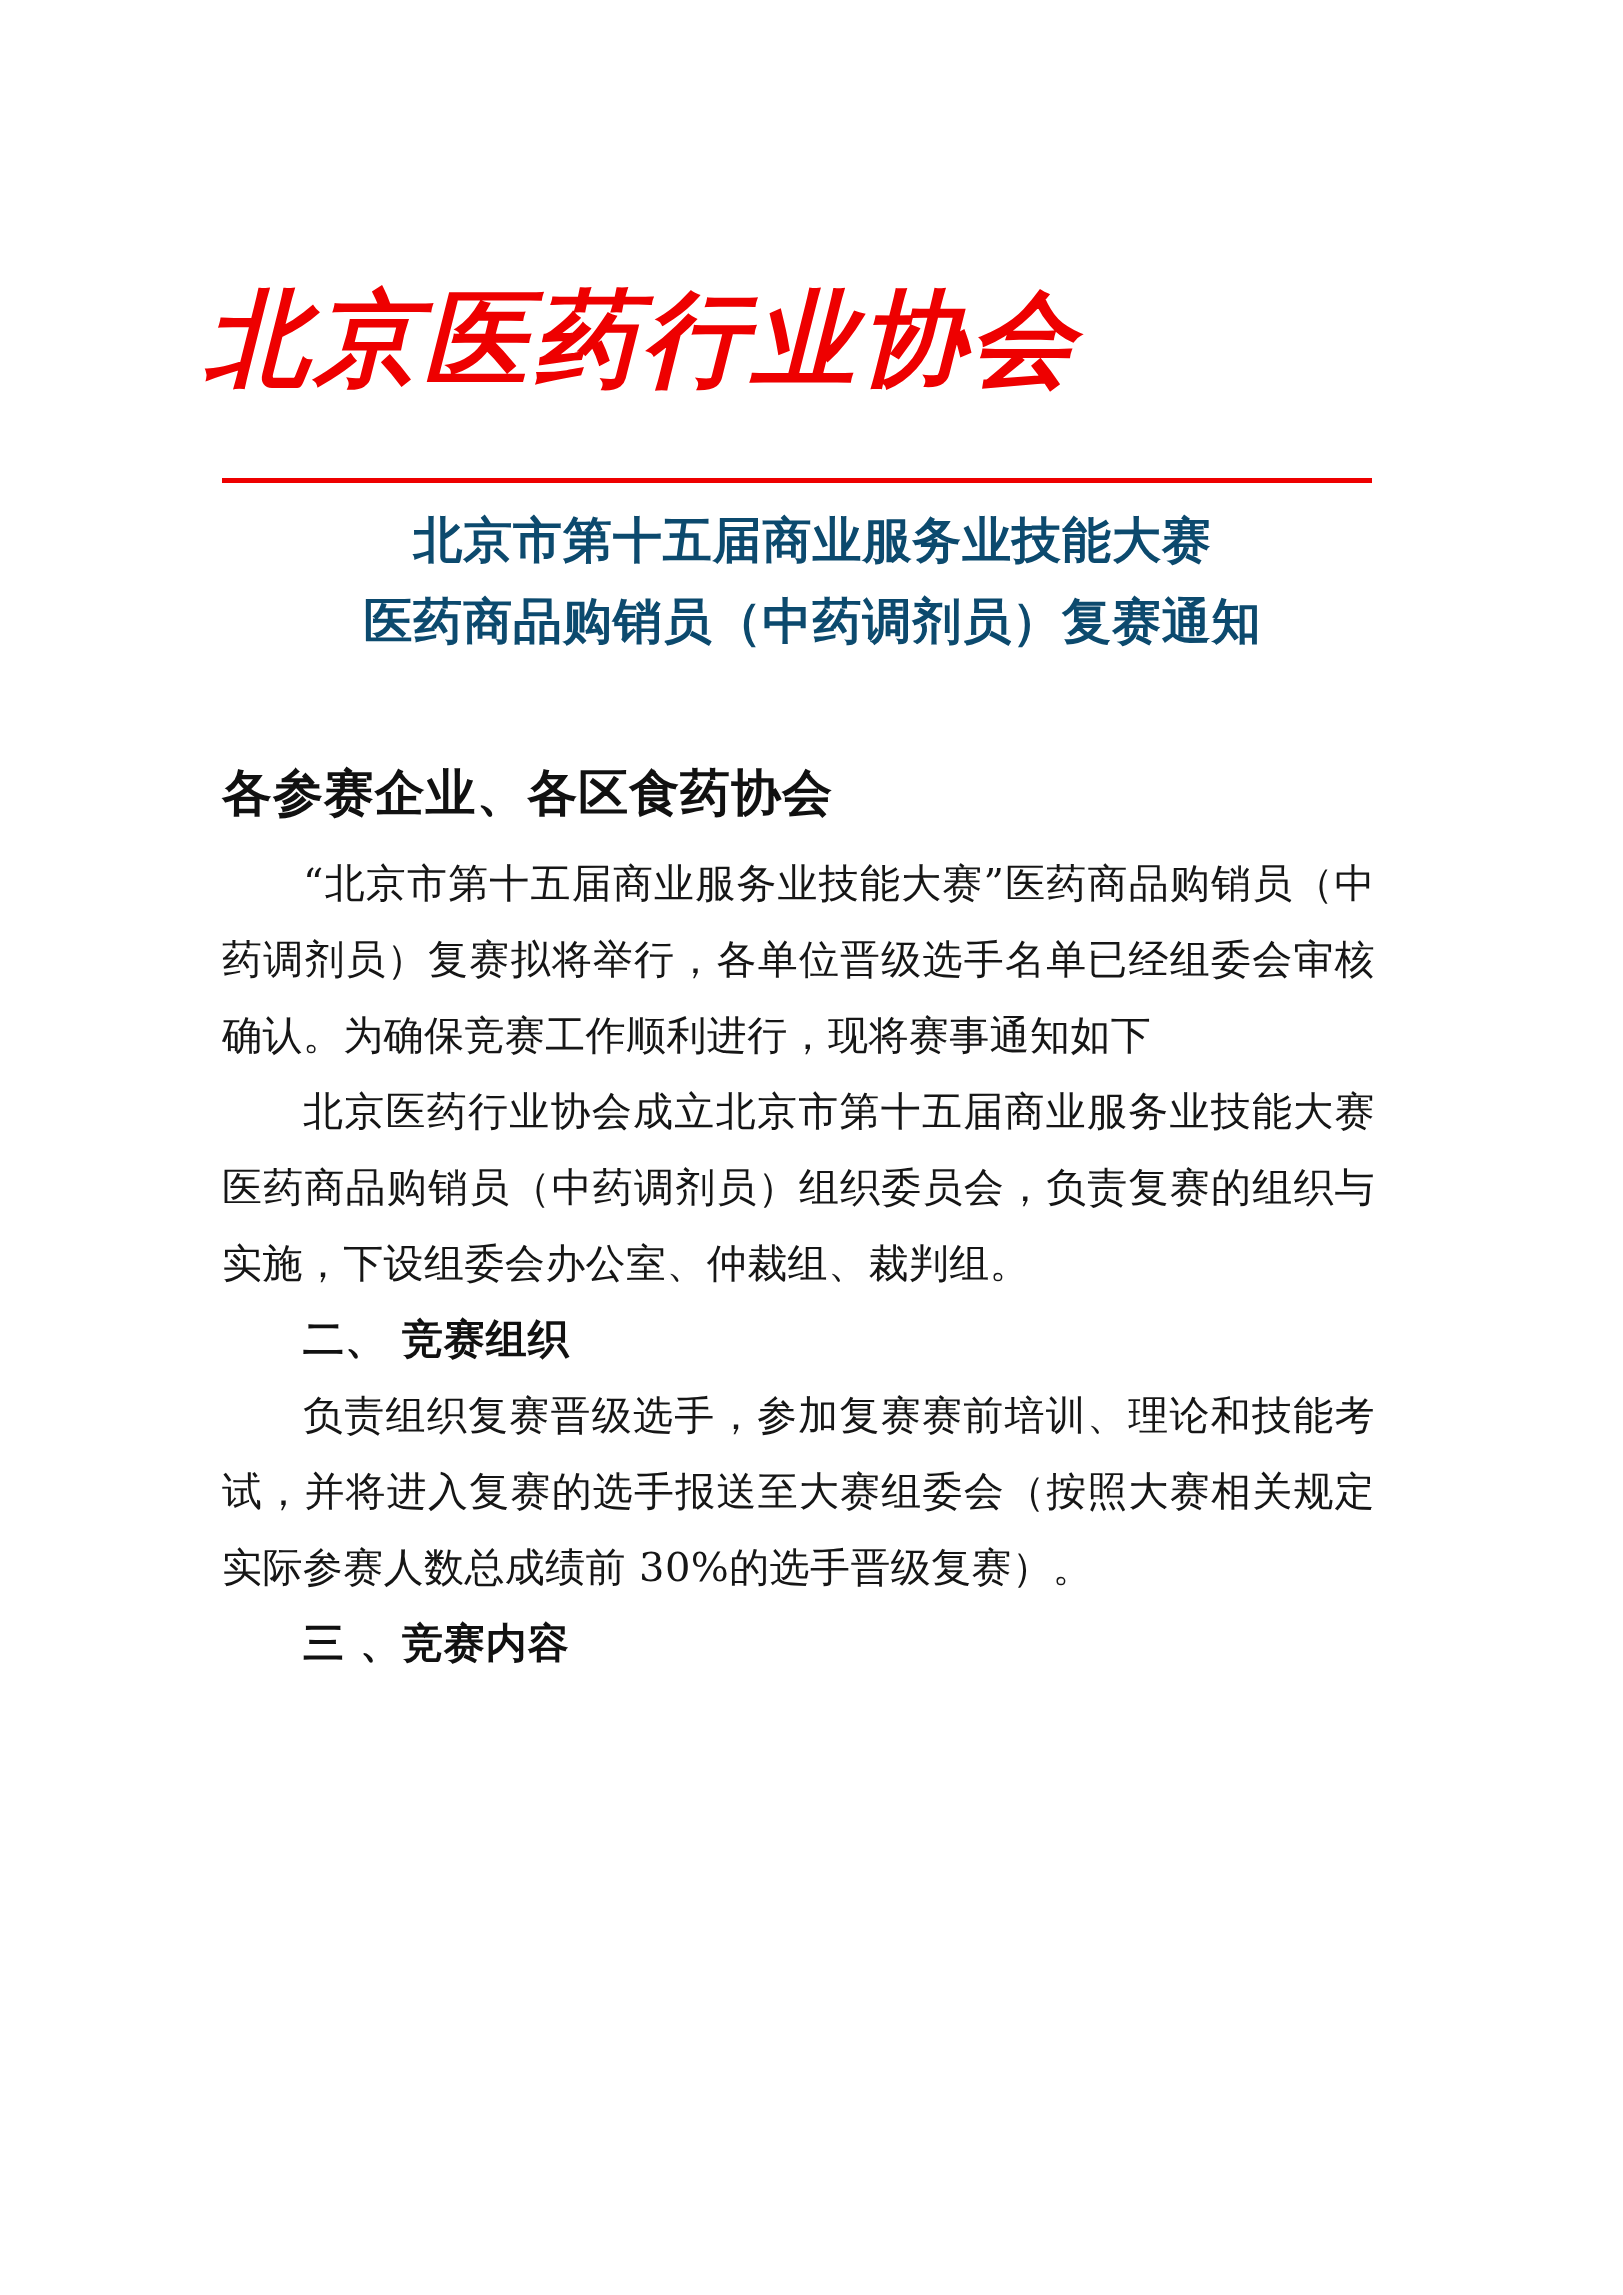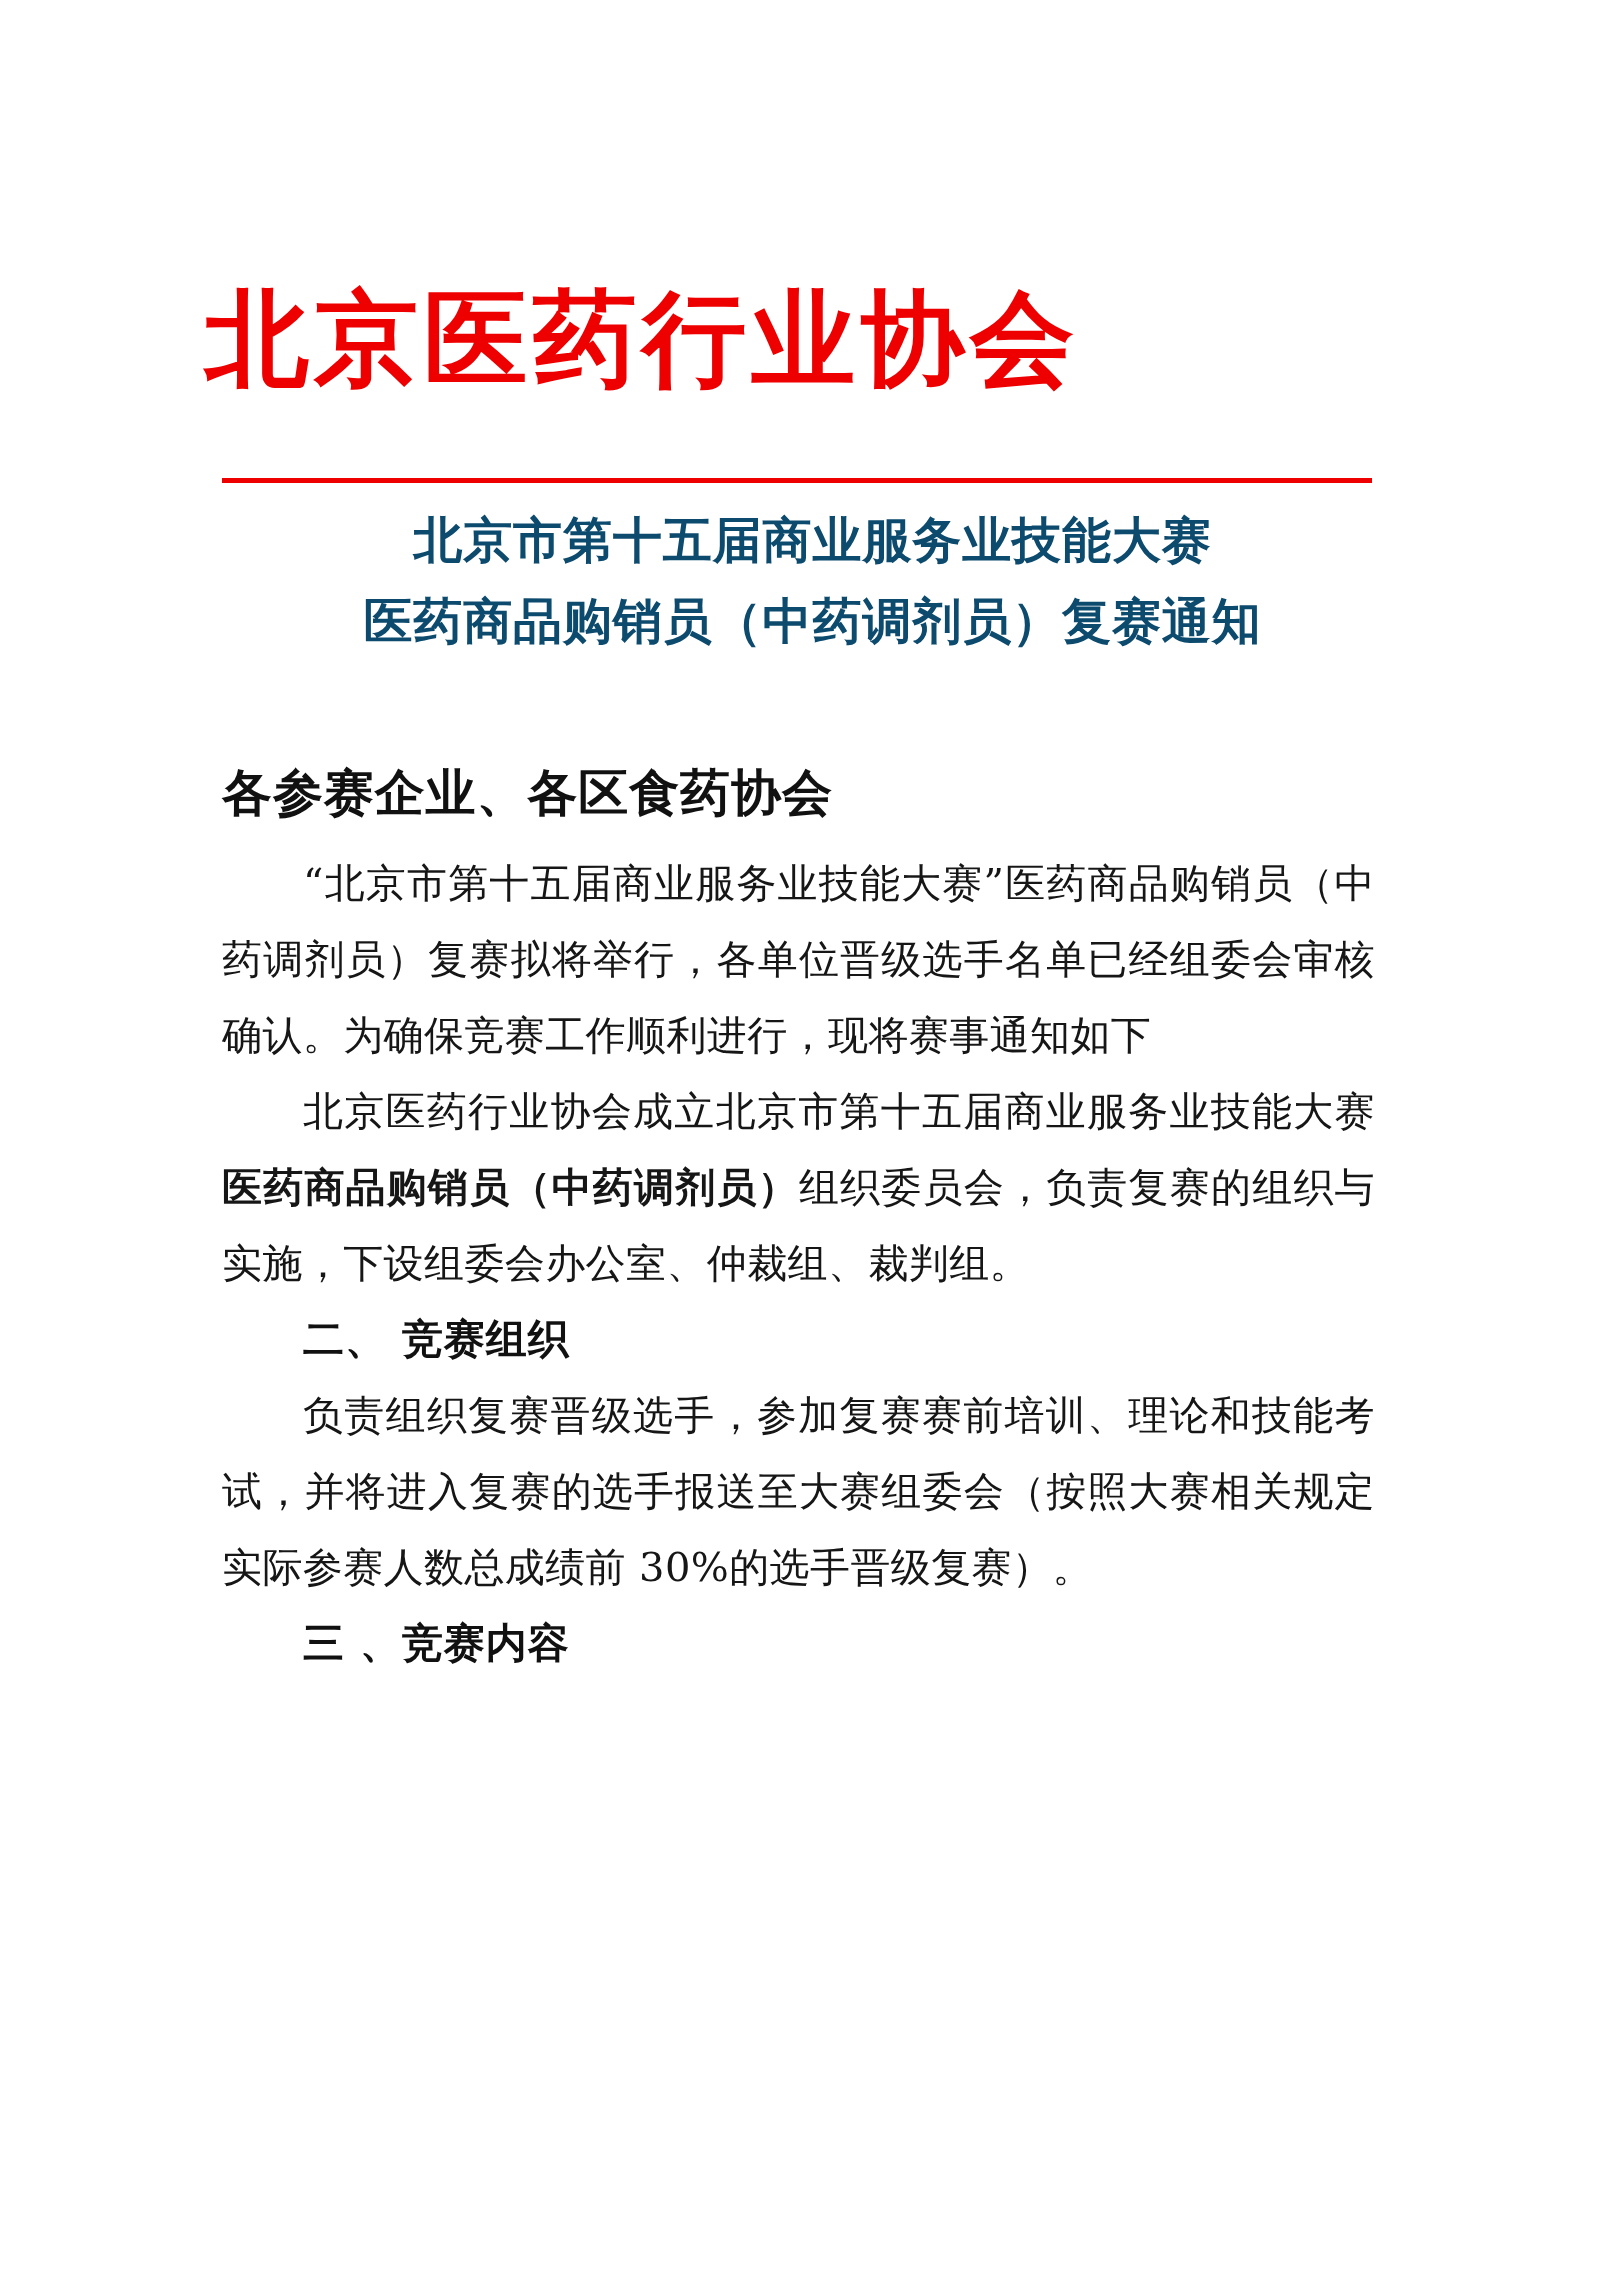--- a/index.html
+++ b/index.html
@@ -23,20 +23,21 @@
     box-sizing: border-box;
   }
 
   
   .letterhead {
     position: absolute;
     left: 0;
     top: 281px;
     width: 1284px;
     text-align: center;
+    font-style: italic;
   }
   .org-title {
     font-family: "DejaVu Serif", "Liberation Serif", serif;
     font-size: 104px;
     line-height: 1.12;
     font-weight: bold;
     color: #ee0000;
     letter-spacing: 5.3px;
     white-space: nowrap;
   }
@@ -104,21 +105,21 @@
     font-size: 41px;
     font-weight: bold;
     line-height: 76px;
     letter-spacing: 0.9px;
     color: #111111;
     margin: 0;
     text-indent: 81px;
   }
 
   .b {
-    font-weight: bold;
+    font-weight: normal;
   }
 </style>
 </head>
 <body>
 
 <div class="page">
 
   <div class="letterhead">
     <div class="org-title">北京医药行业协会</div>
   </div>

